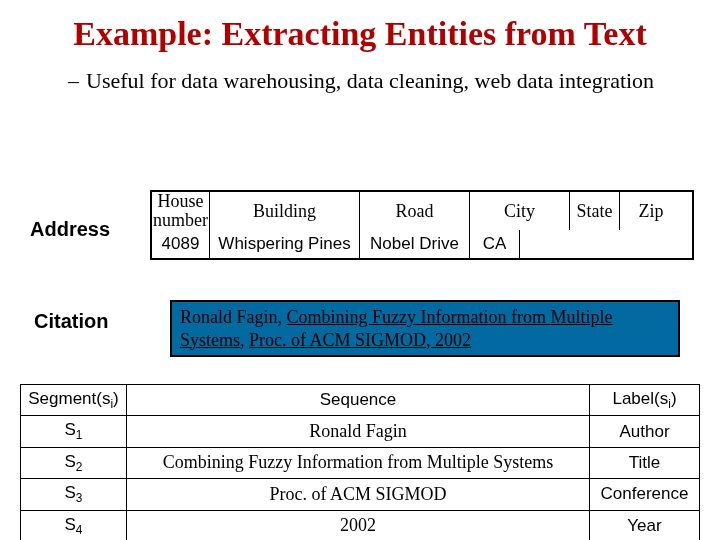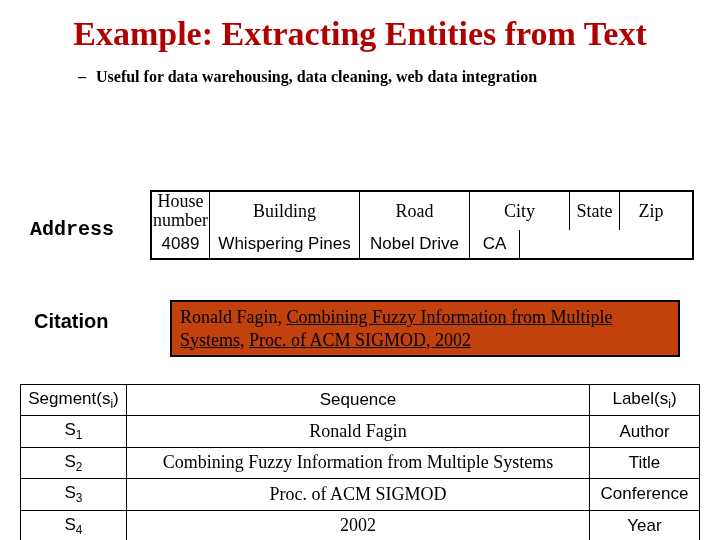--- a/index.html
+++ b/index.html
@@ -20,43 +20,42 @@
   }
   .title {
     color: #b00000;
     font-weight: bold;
     font-size: 34px;
     text-align: center;
     line-height: 1.15;
     margin: 4px 0 14px 0;
   }
   .bullet {
-    font-size: 16px;
+    font-size: 22px;
     line-height: 1.25;
-    margin-left: 48px;
+    margin-left: 38px;
     padding-left: 0;
-    font-weight: bold;
   }
   .bullet .dash {
     display: inline-block;
     width: 18px;
   }
 
   
   .addr-wrap {
     position: absolute;
     left: 30px;
     top: 190px;
     width: 660px;
   }
   .addr-label {
     position: absolute;
     left: 0;
     top: 28px;
-    font-family: Liberation Mono, monospace;
+    font-family: Liberation Sans, sans-serif;
     font-weight: bold;
     font-size: 20px;
   }
   .addr-box {
     position: absolute;
     left: 120px;
     top: 0;
     width: 540px;
     border: 2px solid #000;
   }
@@ -111,21 +110,21 @@
     font-family: Arial, Helvetica, sans-serif;
     font-weight: bold;
     font-size: 20px;
   }
   .cit-box {
     position: absolute;
     left: 140px;
     top: 0;
     width: 490px;
     border: 2px solid #000;
-    background: #c2410c;
+    background: #0369a1;
     font-size: 18px;
     line-height: 1.25;
     padding: 4px 8px;
   }
   .under { text-decoration: underline; }
 
   
   table.seg {
     position: absolute;
     left: 20px;

